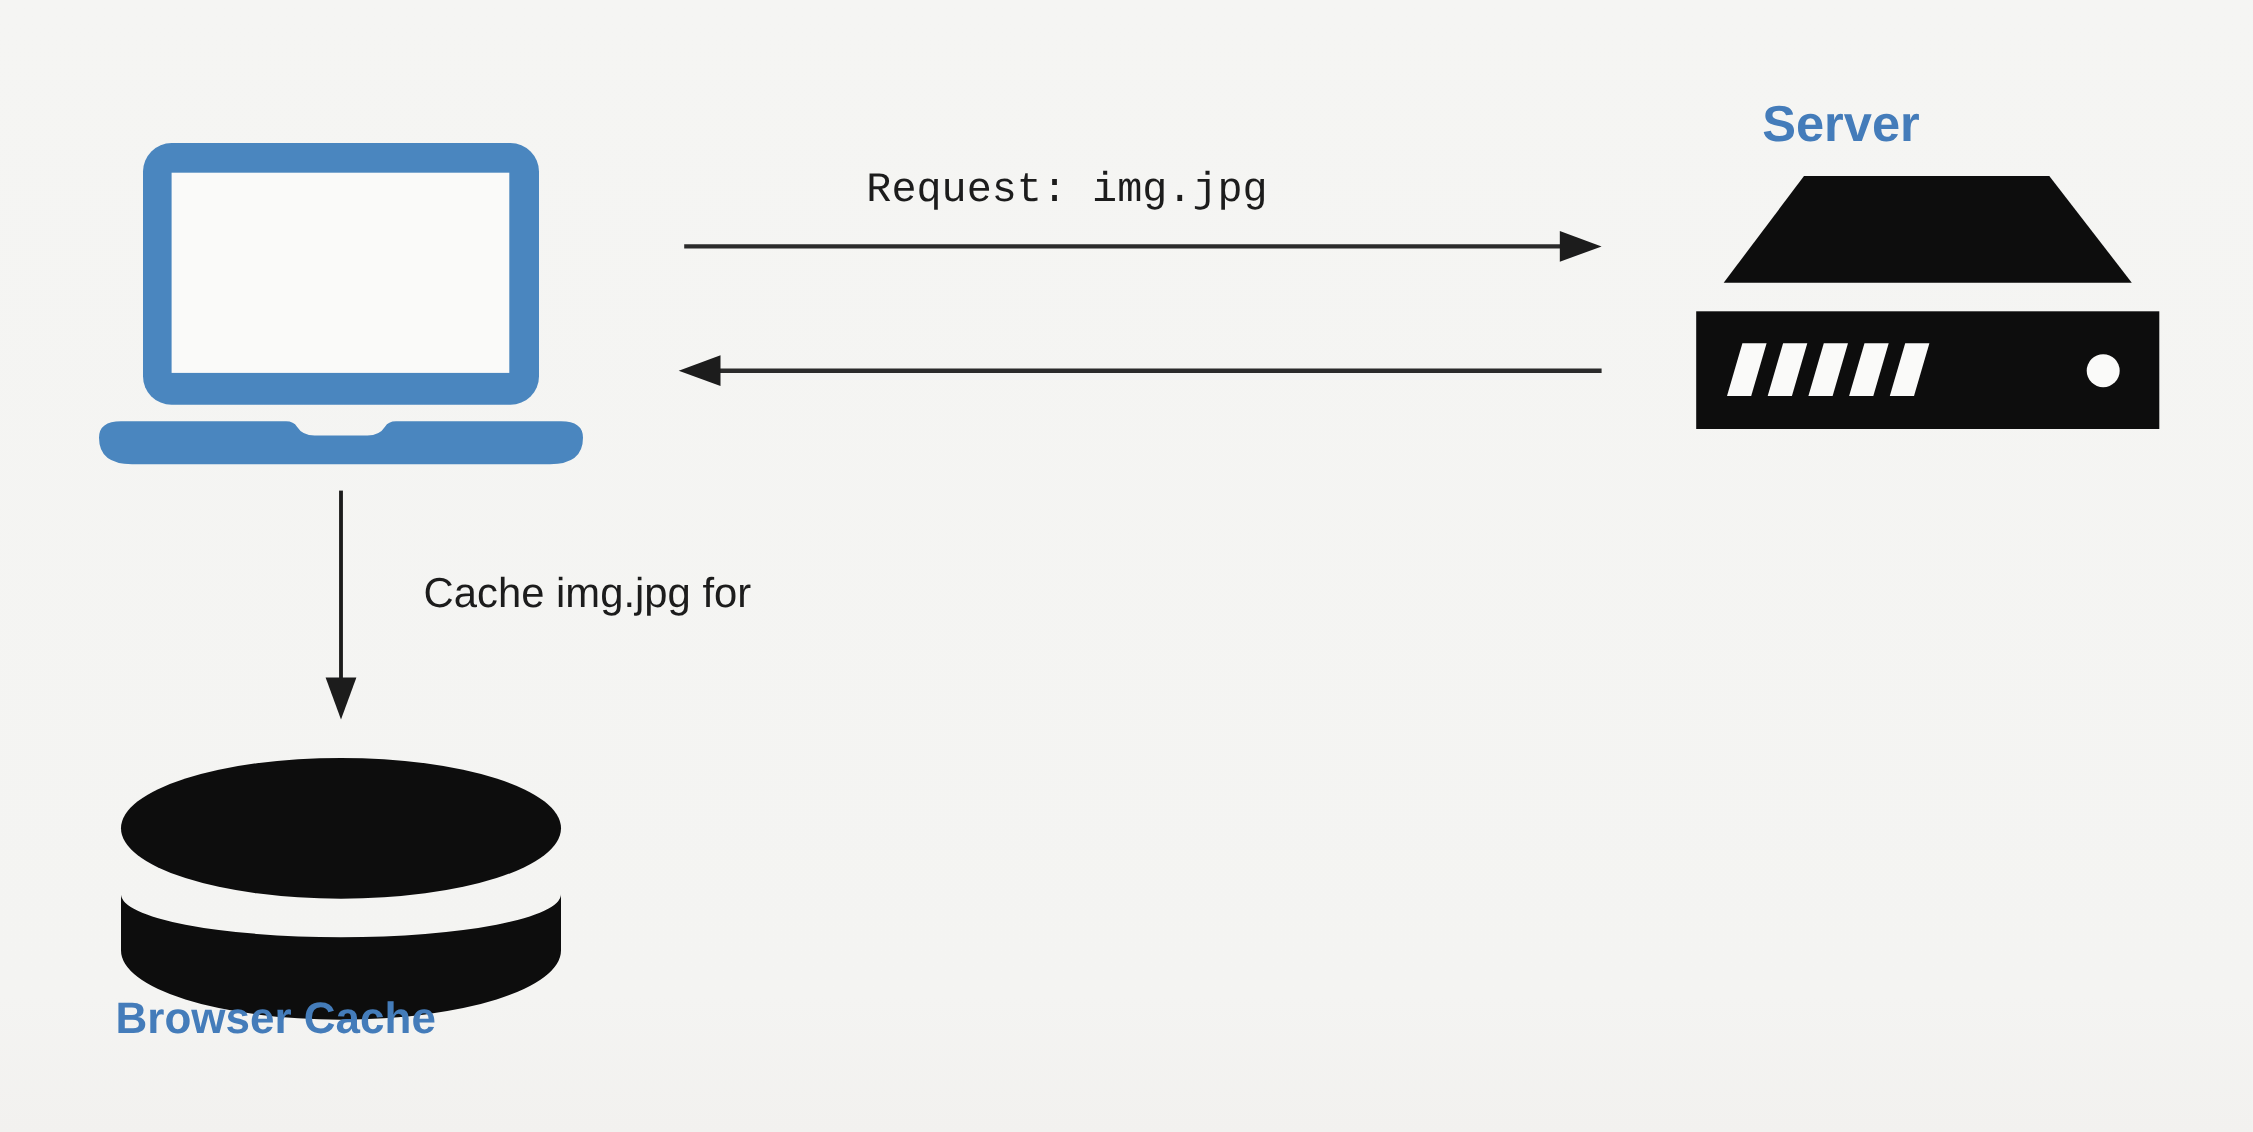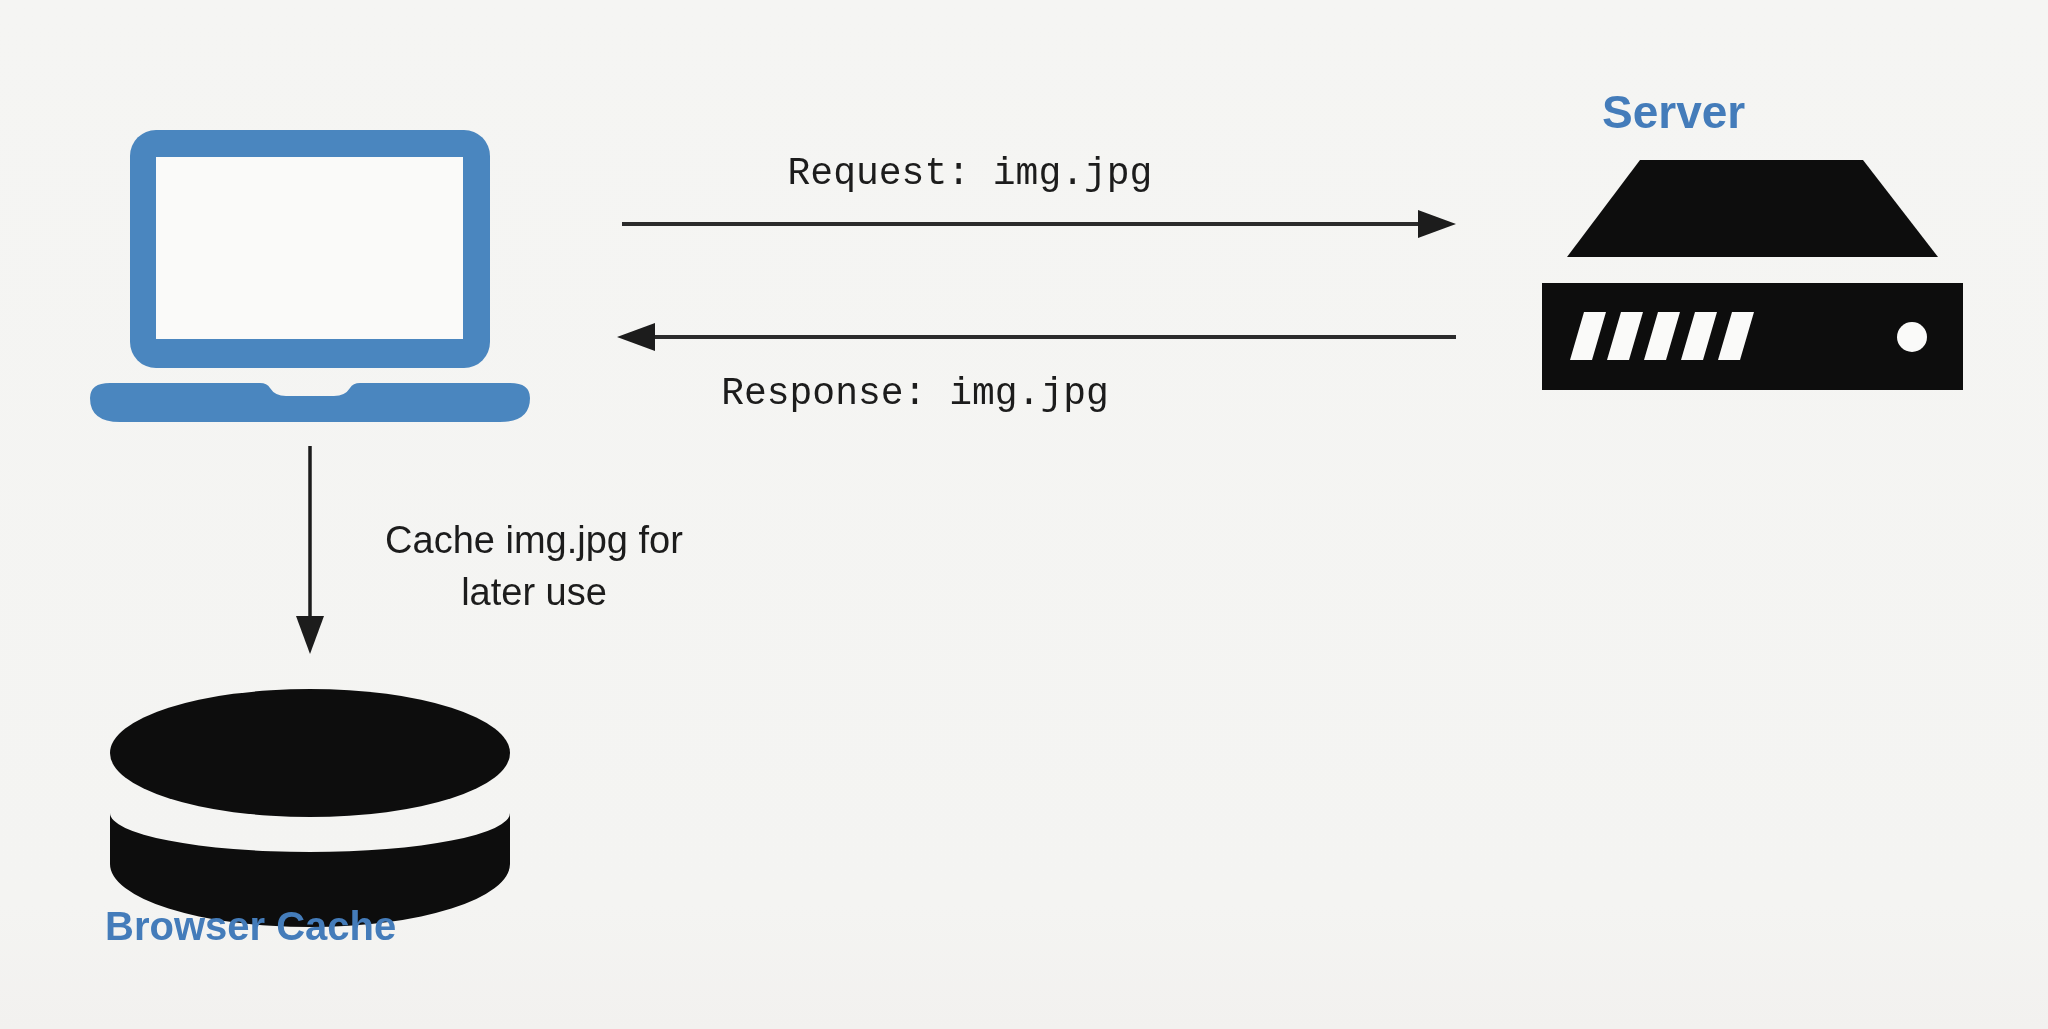--- a/index.html
+++ b/index.html
@@ -88,25 +88,23 @@
       <polygon points="617,337 655,323 655,351" stroke="none"></polygon>
     </g>
     <g stroke="#1c1c1c" fill="#1c1c1c">
       <line x1="310" y1="446" x2="310" y2="622" stroke-width="3.5"></line>
       <polygon points="310,654 296,616 324,616" stroke="none"></polygon>
     </g>
   </svg>
 
   <div class="abs label flow-label" style="left:720px; top:150px; width:500px;">Request: img.jpg</div>
 
-  <div class="abs label flow-label" style="left:665px; top:370px; width:500px;">Response: img.jpg</div>
 
   <div class="abs note" style="left:348px; top:514px; width:300px;margin-left:36px;">
     <div>Cache img.jpg for</div>
-    <div>later use</div>
   </div>
 
   <svg class="abs" style="left:108px; top:688px;" width="404" height="244" viewBox="0 0 404 244">
     <ellipse cx="202" cy="65" rx="200" ry="64" fill="#0d0d0d"></ellipse>
     <path fill="#0d0d0d" d="M 2,125 A 200,39 0 0 0 402,125 L 402,176 A 200,63 0 0 1 2,176 Z"></path>
   </svg>
 
   <div class="abs node-label" style="left:105px; top:904px; width:400px; font-size:40px;">Browser Cache</div>
 
   <div class="abs" id="bottom-shadow"></div>

